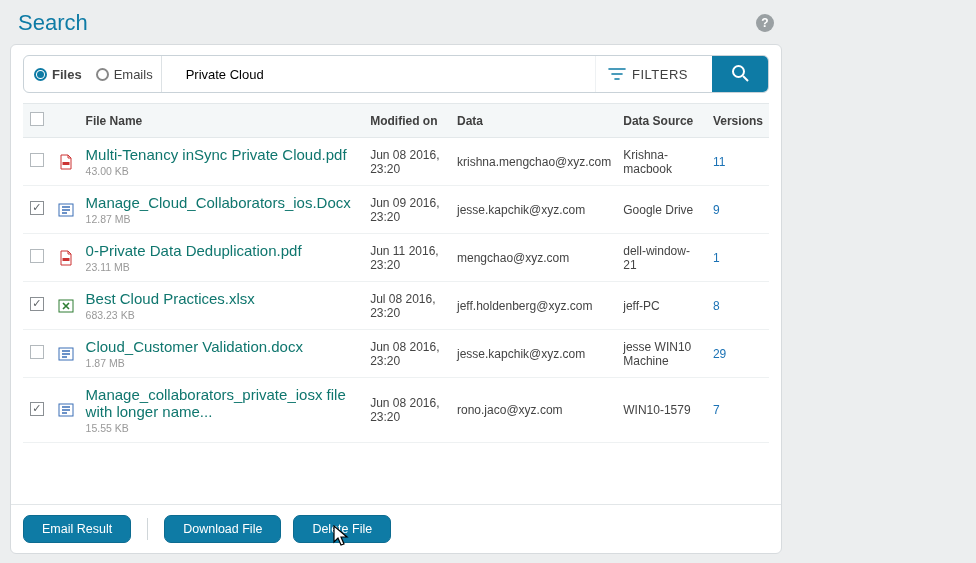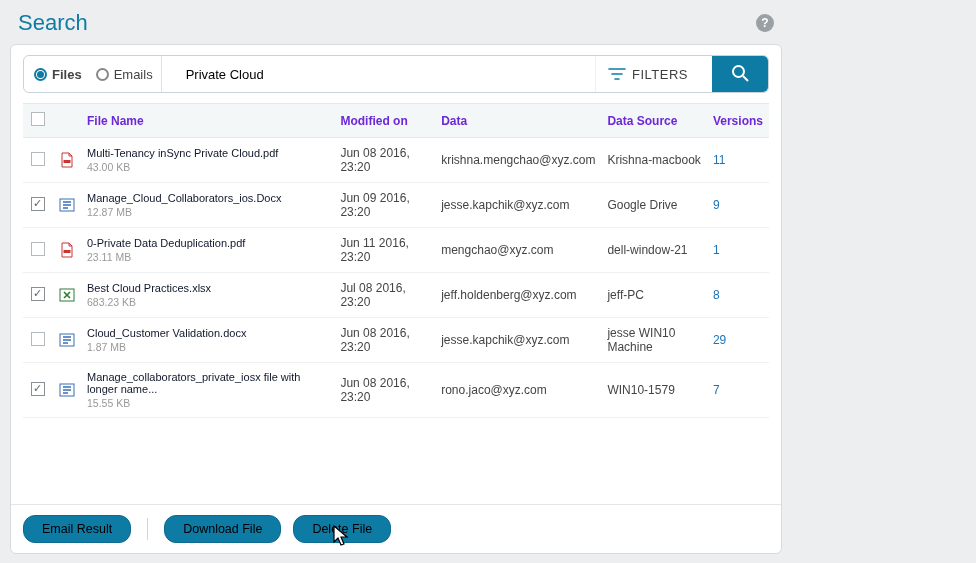--- a/index.html
+++ b/index.html
@@ -134,32 +134,32 @@
     border-top: 1px solid #e3e8ea;
     border-bottom: 1px solid #e3e8ea;
   }
   .th, .td {
     text-align: left;
     padding: 8px 6px;
     font-size: 12px;
     vertical-align: middle;
   }
   .th {
-    color: #6d28d9;
+    color: #404040;
     font-weight: 600;
   }
   .col-check { width: 34px; text-align:center; }
   .col-icon  { width: 22px; }
   .col-name  { width: 300px; }
   .col-mod   { width: 140px; }
   .col-user  { width: 160px; }
   .col-ds    { width: 150px; }
   .col-ver   { width: 60px; }
   .tr { border-bottom: 1px solid #eef1f2; }
-  .filename { color: #0f172a; font-size: 11px; }
+  .filename { color: #0f766e; font-size: 15px; }
   .filesize { color: #999; font-size: 10.5px; margin-top:2px; }
   .ver  { color: #1b72b5; }
   .checkbox {
     width: 14px; height: 14px;
     border: 1px solid #b3b9bd;
     background: #fff;
     display: inline-block;
     position: relative;
     cursor: pointer;
   }
@@ -180,23 +180,23 @@
     position: absolute;
     left: 0; right: 0; bottom: 0;
     border-top: 1px solid #e2e6e8;
     padding: 10px 12px;
     display: flex;
     align-items: center;
     gap: 12px;
   }
   .btn {
     background: #0e7ba5;
-    color: #000000;
+    color: #ffffff;
     border: 1px solid #0c6b90;
-    border-radius: 12px;
+    border-radius: 7px;
     padding: 6px 18px;
     font-size: 12.5px;
     cursor: pointer;
   }
   .divider {
     width: 1px; height: 22px;
     background: #d0d6d9;
     margin: 0 4px;
   }
   .cursor {

